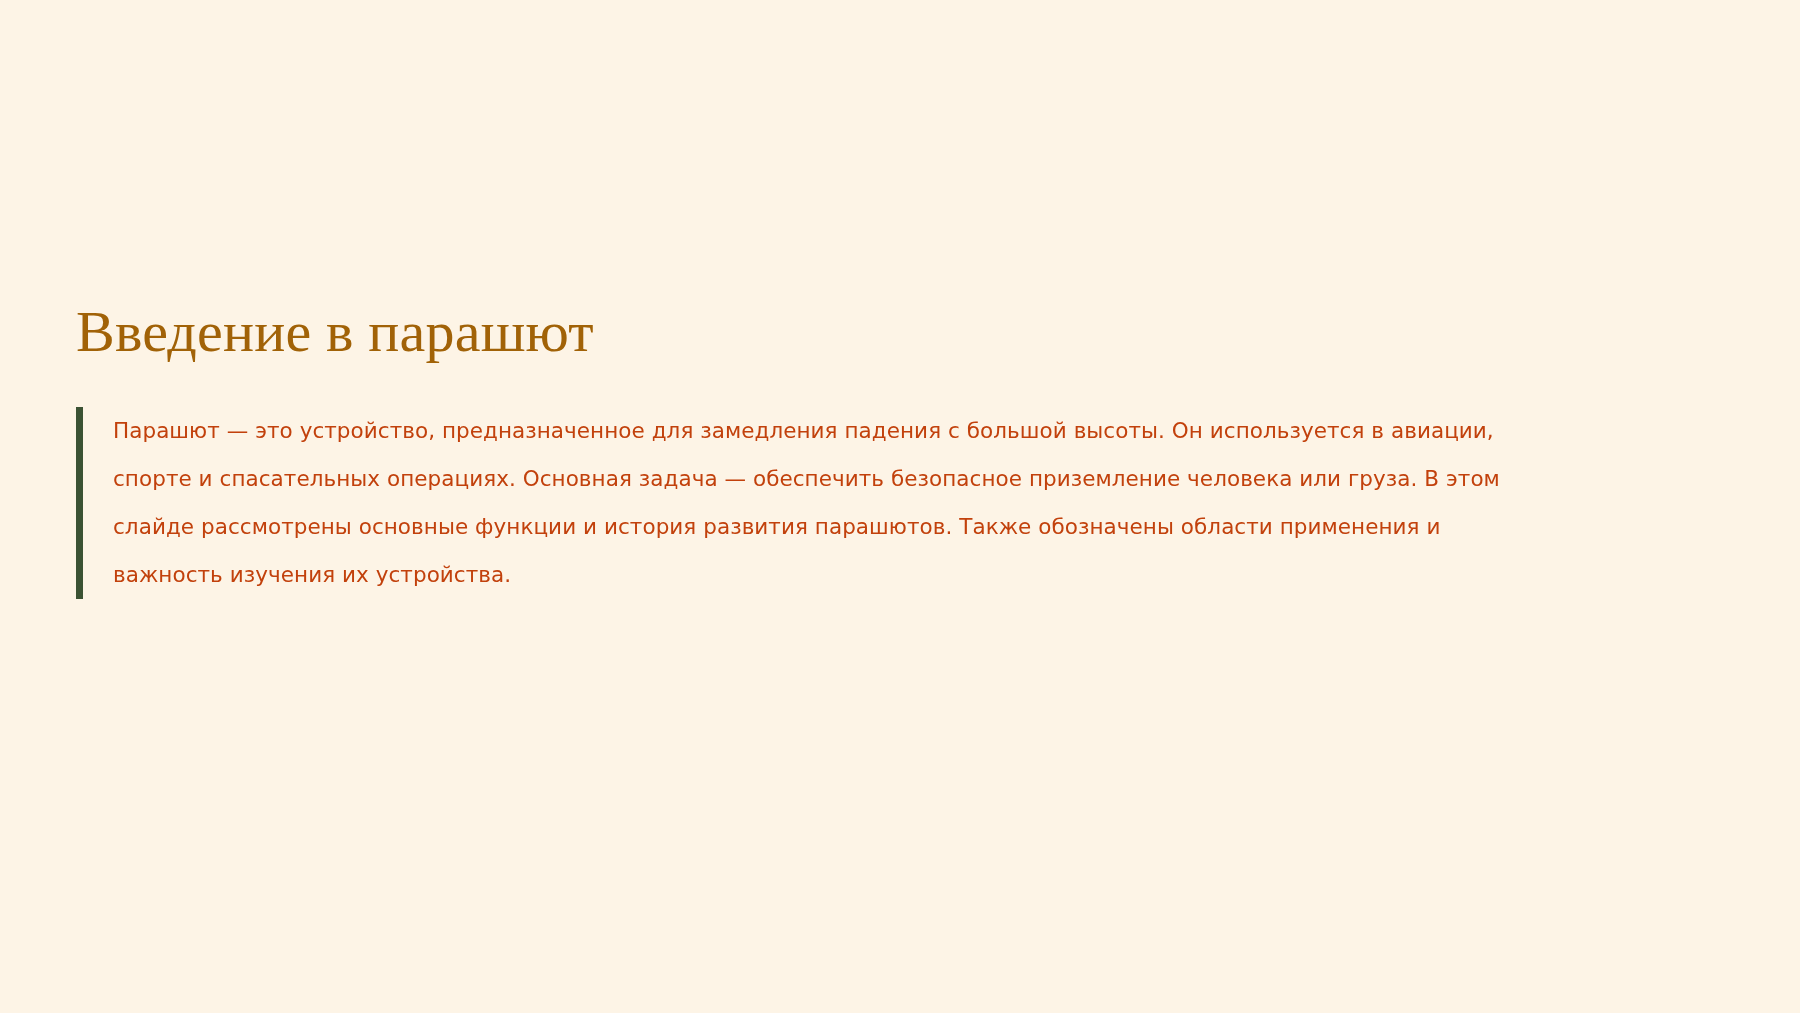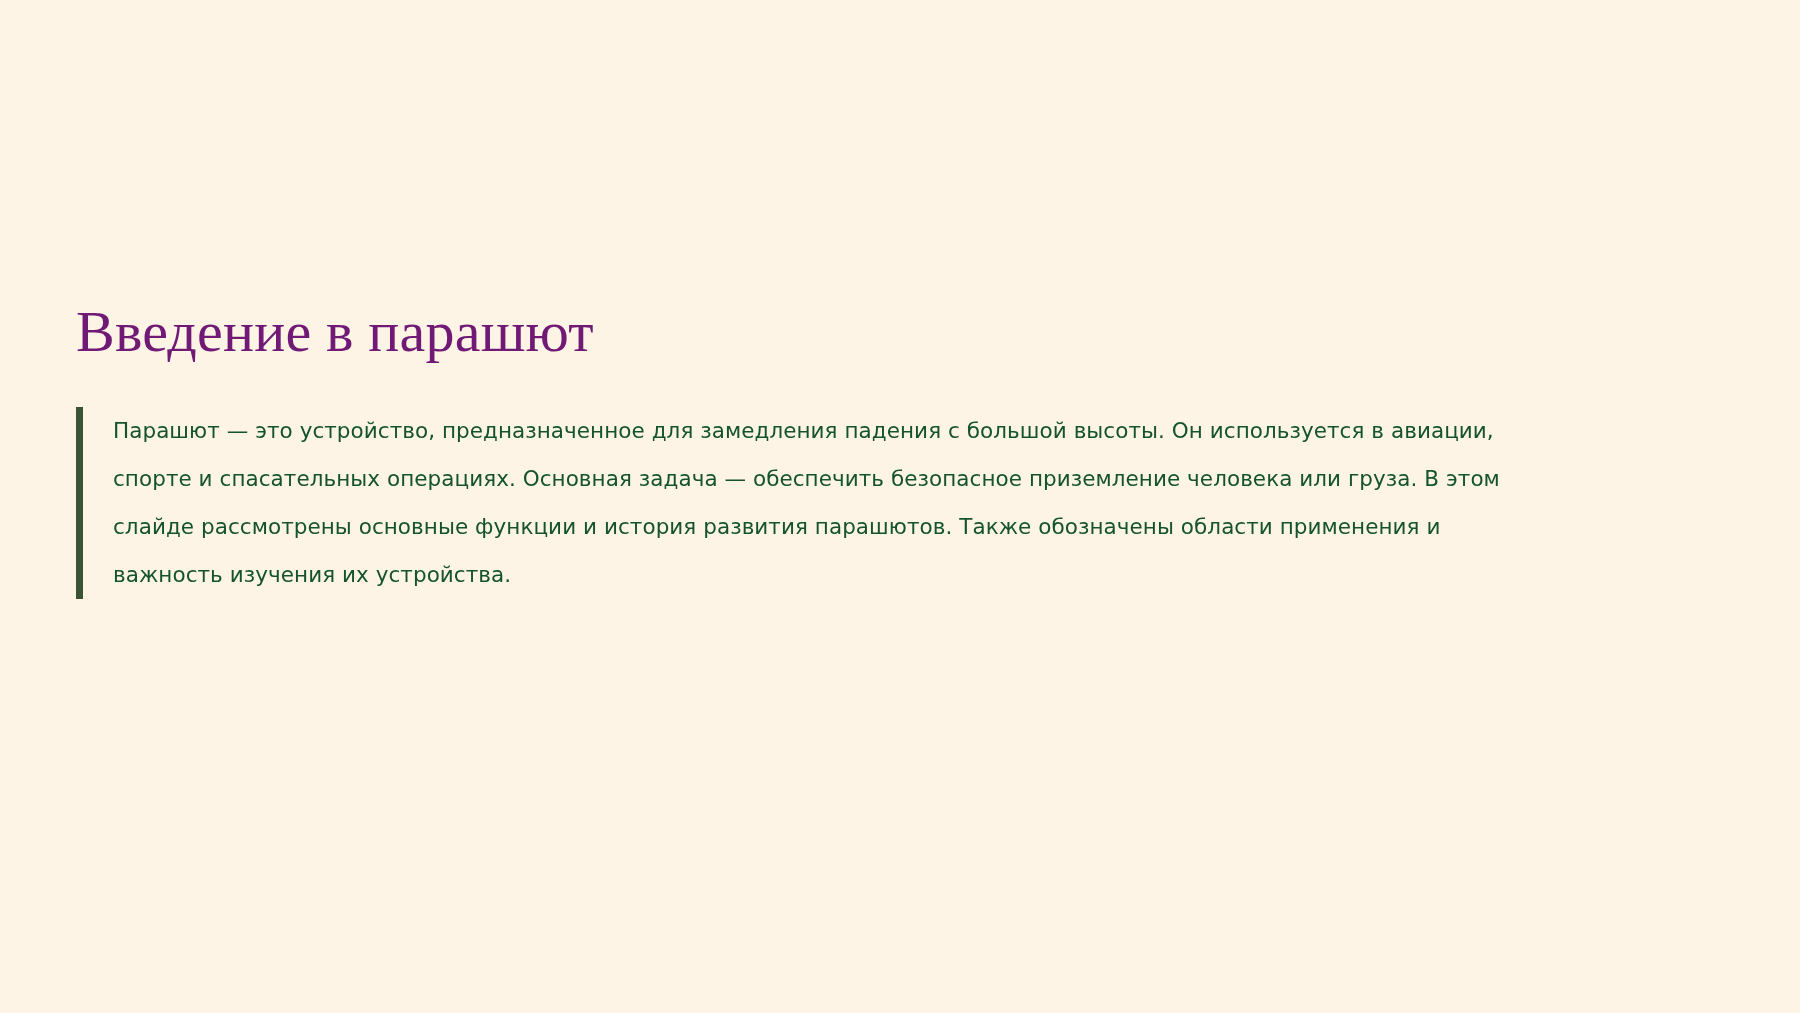--- a/index.html
+++ b/index.html
@@ -24,21 +24,21 @@
     position: absolute;
     left: 76px;
     top: 300px;
     width: 1660px;
   }
   .slide-title {
     font-family: "Liberation Serif", "DejaVu Serif", serif;
     font-size: 58px;
     line-height: 1.12;
     font-weight: 400;
-    color: #701a75;
+    color: #a16207;
     letter-spacing: 0.2px;
     margin: 0 0 42px 0;
     white-space: nowrap;
   }
   .body-block {
     display: flex;
     align-items: stretch;
   }
   .accent-bar {
     width: 7px;
@@ -48,21 +48,21 @@
   }
   .body-text-wrap {
     padding-left: 30px;
     flex: 1;
   }
   .body-text {
     margin: 0;
     font-family: "DejaVu Sans", "Liberation Sans", sans-serif;
     font-size: 21.5px;
     line-height: 48px;
-    color: #14532d;
+    color: #c2410c;
     letter-spacing: 0.05px;
     max-width: 1420px;
     text-align: left;
     font-weight: 400;
   }
 </style>
 </head>
 <body>
 
 <div class="slide">

